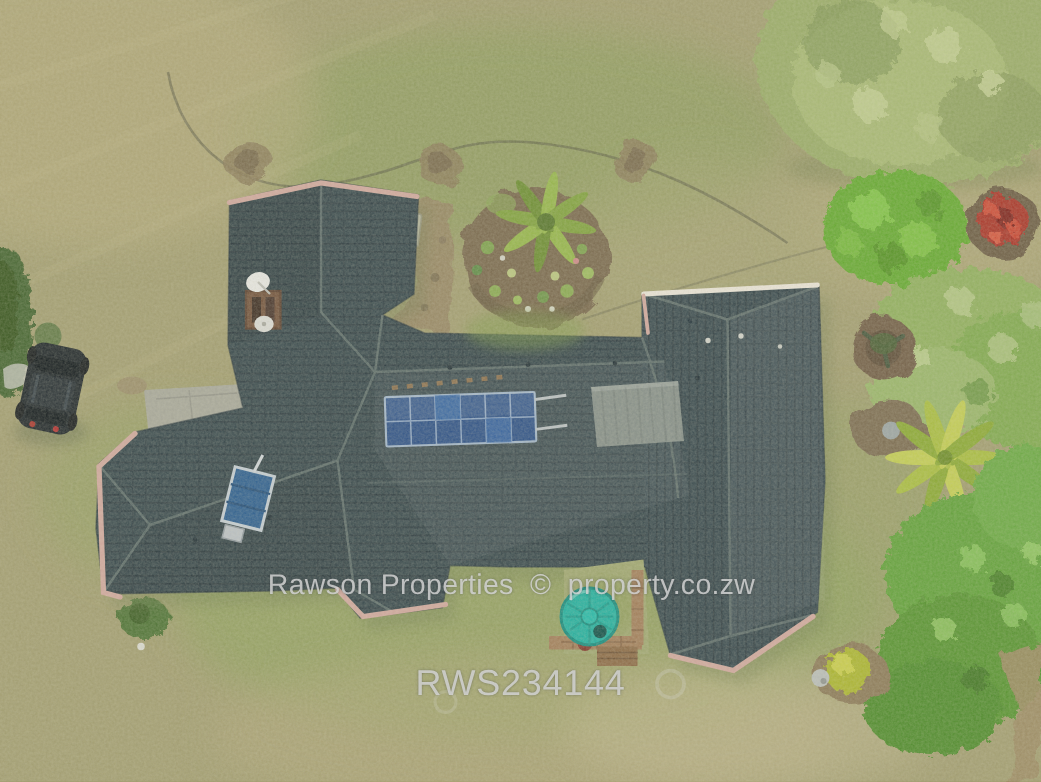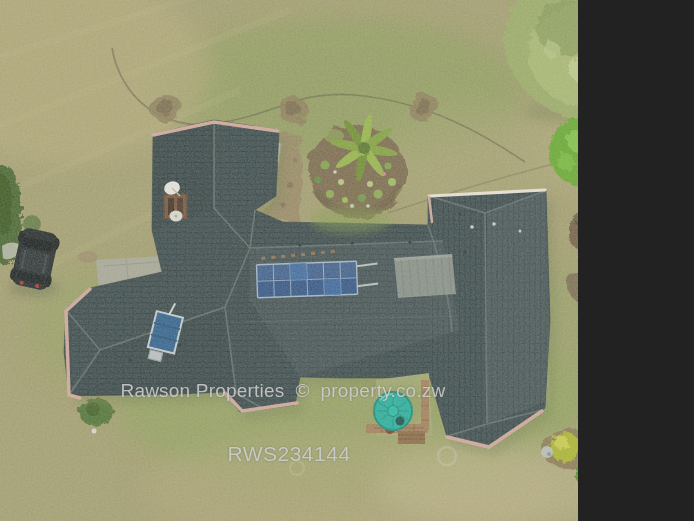--- a/index.html
+++ b/index.html
@@ -1,32 +1,32 @@
 <!DOCTYPE html>
 <html><head>
 <meta charset="utf-8">
 <style>
   html,body{margin:0;padding:0;background:#222;}
   #stage{
-    position:relative;width:578px;height:521px;overflow:hidden;
+    position:relative;width:694px;height:521px;overflow:hidden;
     font-family:"Liberation Sans",sans-serif;
     background:#14532d;
   }
   #stage svg{position:absolute;left:0;top:0;display:block;}
   .watermark{
     position:absolute;left:0;right:0;top:340px;
     text-align:center;
     color:rgba(216,216,216,0.82);
     text-shadow:0 0 2px rgba(55,60,60,0.45);
     white-space:pre;
     pointer-events:none;
     line-height:1.22;
   }
   .watermark .l1{font-size:19px;letter-spacing:0.2px;display:block;transform:translateX(-6px);}
-  .watermark .l2{font-size:21px;letter-spacing:0.5px;display:block;}
+  .watermark .l2{font-size:24px;letter-spacing:0.5px;display:block;}
 </style>
 </head>
 <body>
 
 <div id="stage">
 <svg width="694" height="521" viewBox="0 0 694 521">
   <defs>
     <filter id="soft" x="-60%" y="-60%" width="220%" height="220%">
           <feGaussianBlur stdDeviation="12"></feGaussianBlur>
         </filter>

